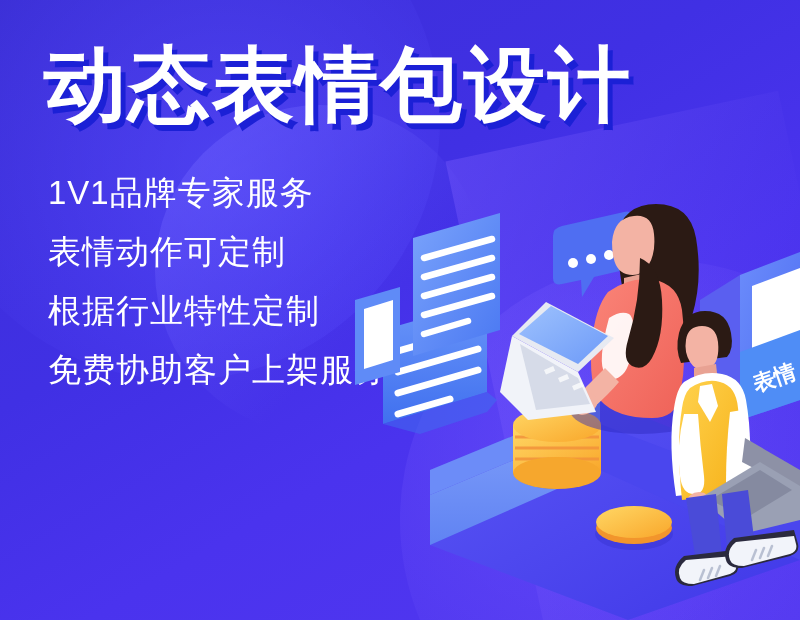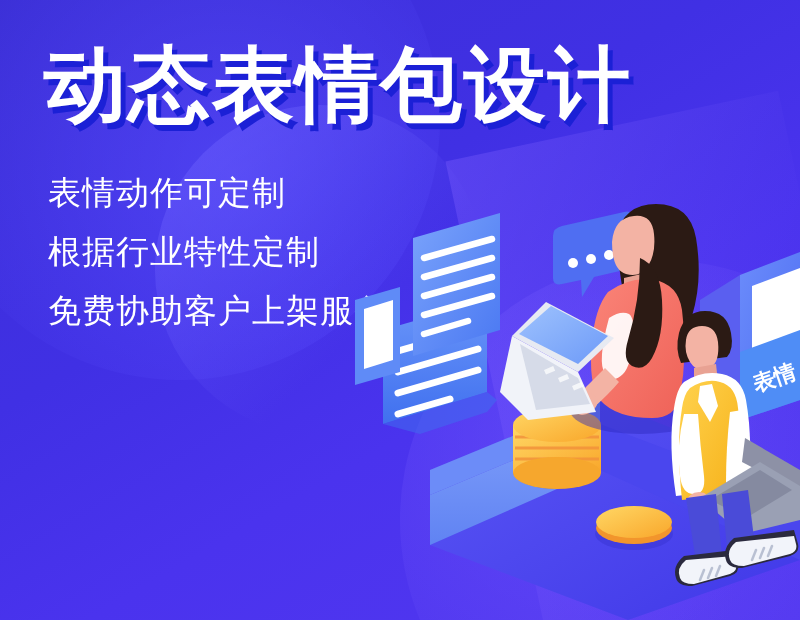--- a/index.html
+++ b/index.html
@@ -48,20 +48,21 @@
 <div id="banner">
 
   <div class="bg-arc arc-a"></div>
   <div class="bg-arc arc-b"></div>
   <div class="bg-arc arc-c"></div>
   <div class="bg-diagband"></div>
 
   <div class="title">动态表情包设计</div>
 
   <div class="sub-list">
+    <div class="sub-line">1V1品牌专家服务</div>
     <div class="sub-line">表情动作可定制</div>
     <div class="sub-line">根据行业特性定制</div>
     <div class="sub-line">免费协助客户上架服务</div>
   </div>
 
   <svg id="illo" viewBox="0 0 800 620" xmlns="http://www.w3.org/2000/svg">
     <defs>
       <linearGradient id="gCardA" x1="0" y1="0" x2="1" y2="1">
         <stop offset="0" stop-color="#7aa3fb"></stop>
           <stop offset="1" stop-color="#4a78f2"></stop>

